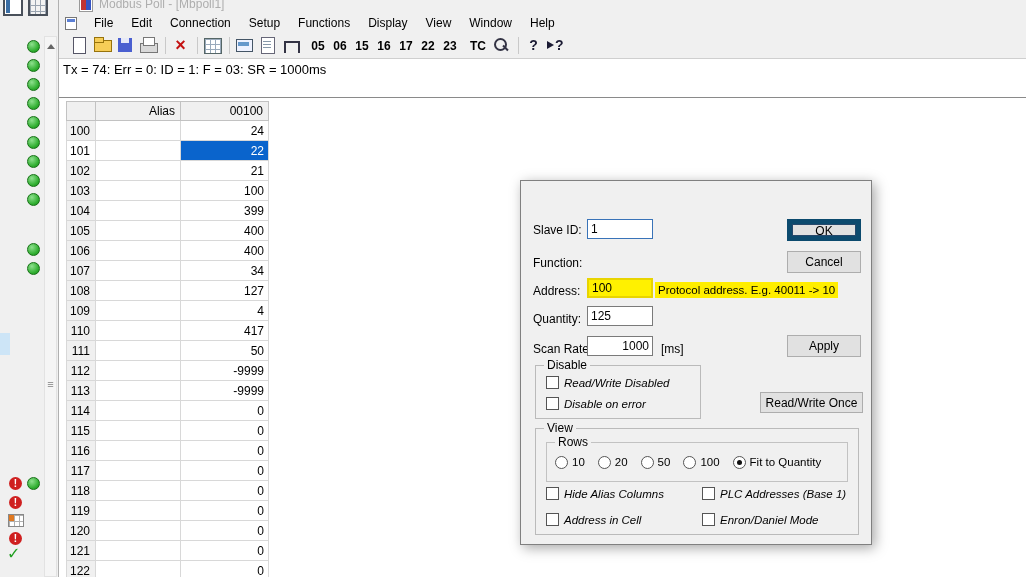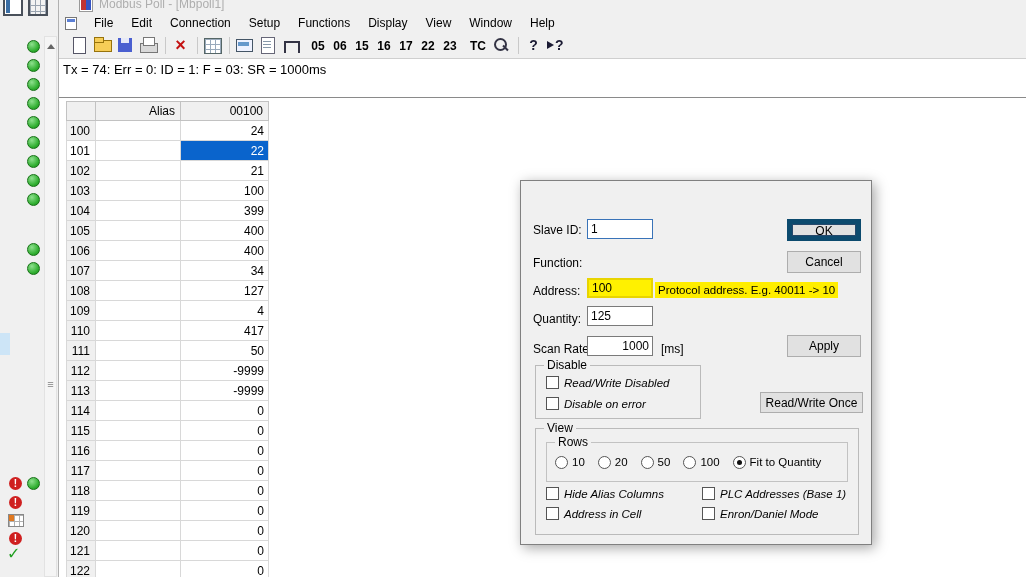--- a/index.html
+++ b/index.html
@@ -384,21 +384,21 @@
             <div class="radio-item">
               <div class="radio"></div>
               <div class="radio-label">100</div>
             </div>
             <div class="radio-item">
               <div class="radio checked"></div>
               <div class="radio-label">Fit to Quantity</div>
             </div>
           </div>
       </div>
-      <div id="view-cbs" style="position:absolute; left:10px; top:58px; display:grid; grid-template-columns:156px auto; row-gap:7px;">
+      <div id="view-cbs" style="position:absolute; left:10px; top:58px; display:grid; grid-template-columns:156px auto; row-gap:13px;">
           <div class="cb-item">
             <div class="cb-box"></div>
             <div class="cb-label">Hide Alias Columns</div>
           </div>
           <div class="cb-item">
             <div class="cb-box"></div>
             <div class="cb-label">PLC Addresses (Base 1)</div>
           </div>
           <div class="cb-item">
             <div class="cb-box"></div>

